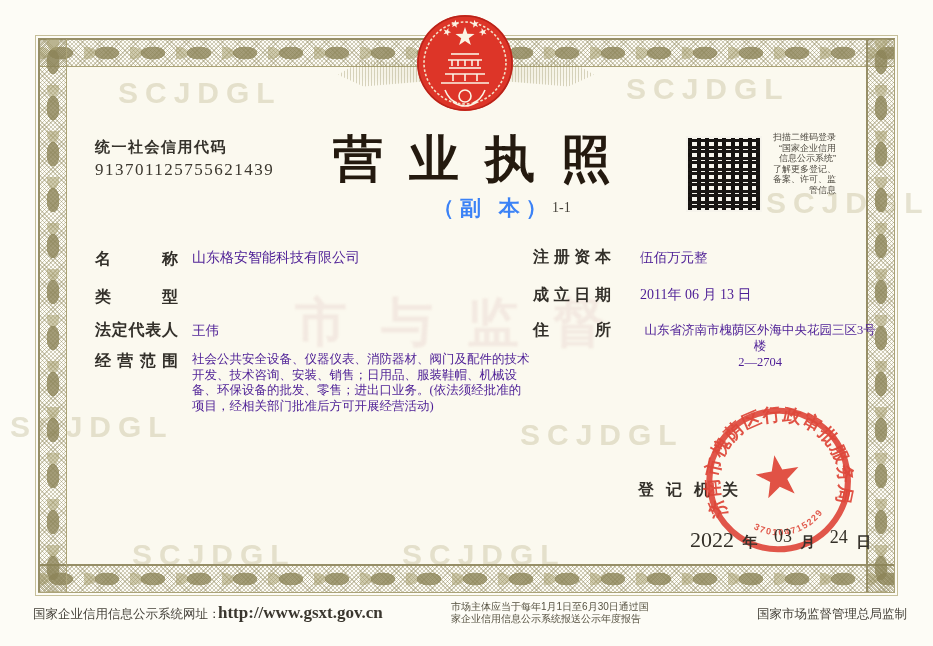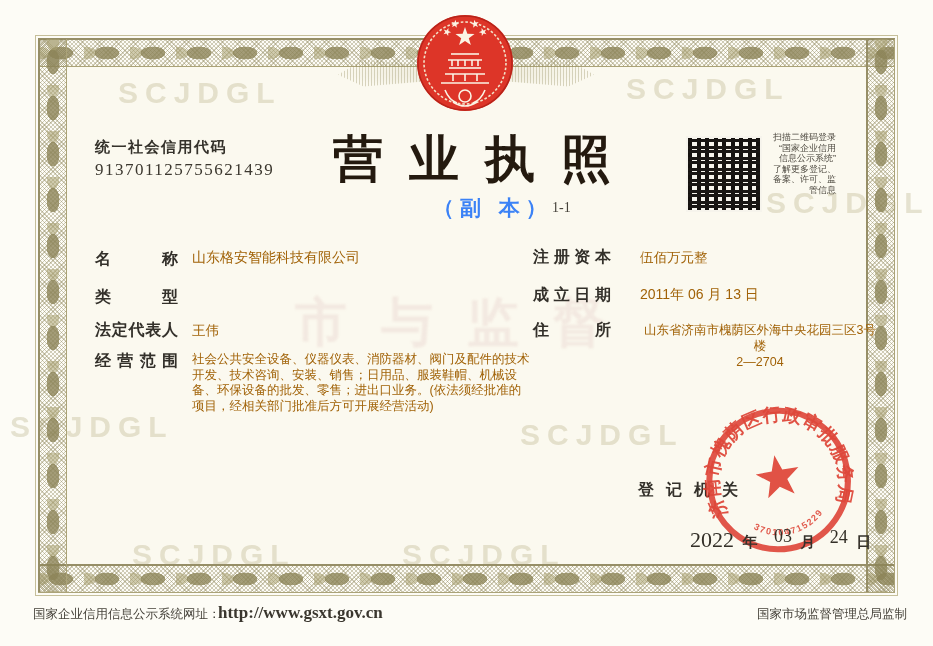--- a/index.html
+++ b/index.html
@@ -58,21 +58,21 @@
       repeating-linear-gradient(90deg,#14110e 0 4px, #f6f4ec 4px 9px);
       background-size:13px 11px,17px 13px;outline:2px solid #f6f4ec;}
   .qr-caption{position:absolute;left:770px;top:132px;width:66px;font-size:9px;line-height:10.5px;
       color:#4f4b42;z-index:3;white-space:pre-line;text-align:right;}
 
   
   .field{position:absolute;z-index:3;}
   .jlabel{display:inline-block;font-weight:bold;color:#33302a;text-align:justify;text-align-last:justify;}
   .jl-left{width:83px;font-size:16px;}
   .jl-right{width:78px;font-size:16px;}
-  .fval{font-family:Liberation Sans, sans-serif;color:#a16207;}
+  .fval{font-family:Liberation Serif, serif;color:#4c1d95;}
   .val-left{position:absolute;left:192px;z-index:3;}
   .val-right{position:absolute;left:640px;z-index:3;}
   .scope-val{width:368px;font-size:12.5px;line-height:15.5px;white-space:pre-line;}
   .addr-val{width:240px;font-size:12.5px;line-height:16px;white-space:pre-line;text-align:center;}
 
   
   .reg-label{position:absolute;left:594px;top:480px;font-size:16px;z-index:3;}
   .reg-label .jlabel{width:100px;margin-left:44px;}
   .seal{position:absolute;left:703px;top:404px;z-index:4;opacity:.92;transform:rotate(-10deg);}
   .date-row{position:absolute;left:690px;top:527px;z-index:5;color:#2e2a23;white-space:nowrap;}
@@ -217,16 +217,18 @@
     <span class="date-unit">年</span>
     <span class="date-num d-03" style="font-size:18px;">03</span>
     <span class="date-unit">月</span>
     <span class="date-num d-24" style="font-size:18px;">24</span>
     <span class="date-unit">日</span>
   </div>
 
   <div class="footer">
     <span class="f-site-label">国家企业信用信息公示系统网址：</span>
     <span class="f-url">http://www.gsxt.gov.cn</span>
+    <span class="f-notice">市场主体应当于每年1月1日至6月30日通过国
+家企业信用信息公示系统报送公示年度报告</span>
     <span class="f-producer">国家市场监督管理总局监制</span>
   </div>
 
 </div>
 
 </body></html>

